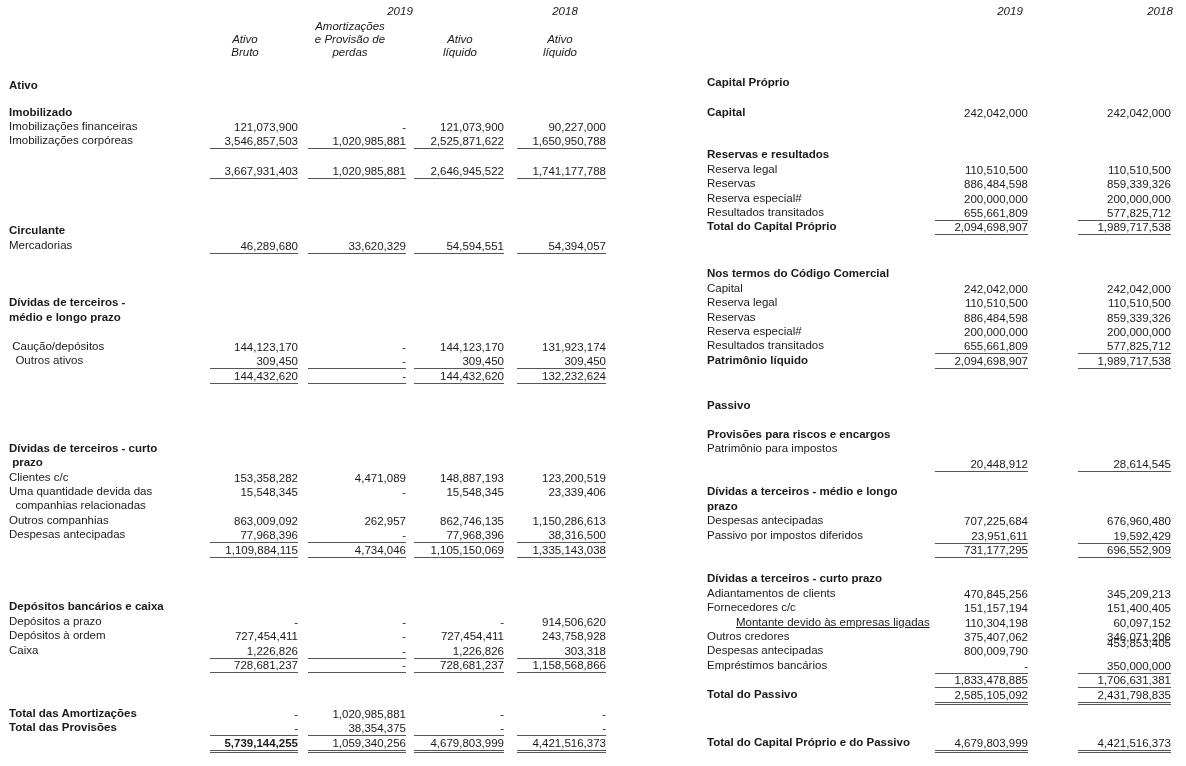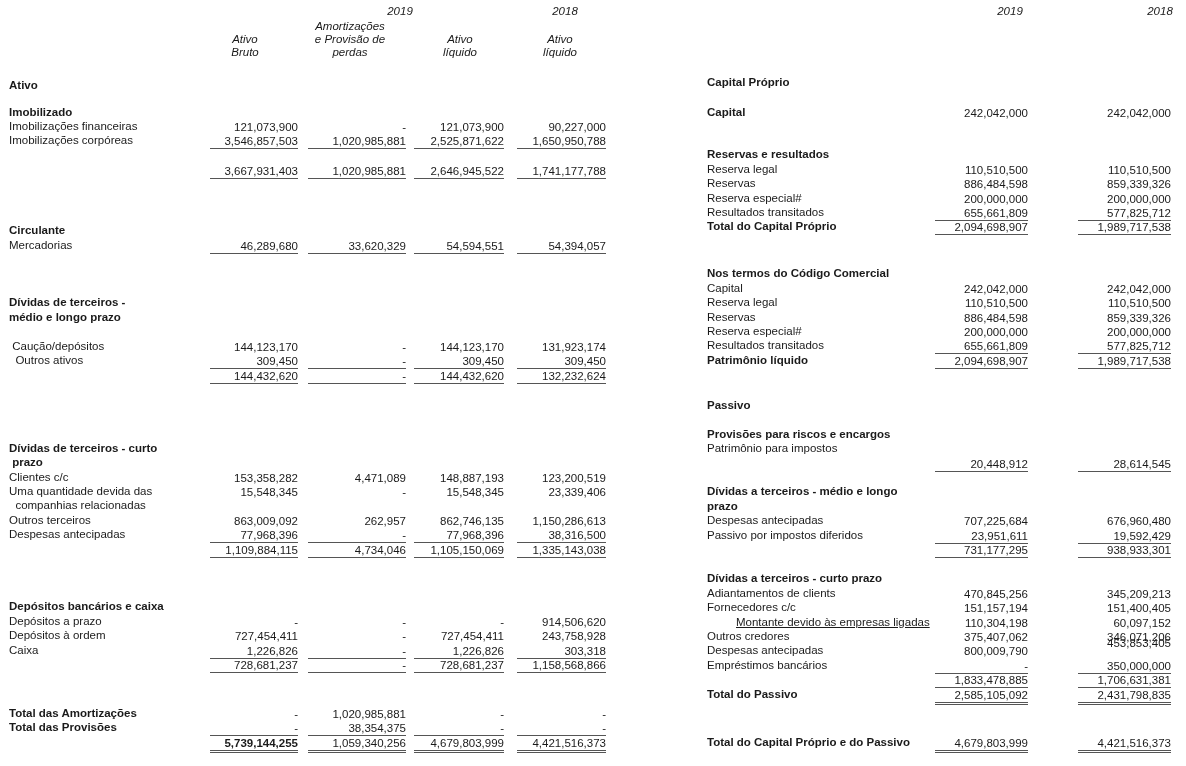--- a/index.html
+++ b/index.html
@@ -79,21 +79,21 @@
     <div class="cell" style="left: 210px; width: 88px; top: 471px;">153,358,282</div>
     <div class="cell" style="left: 308px; width: 98px; top: 471px;">4,471,089</div>
     <div class="cell" style="left: 414px; width: 90px; top: 471px;">148,887,193</div>
     <div class="cell" style="left: 517px; width: 89px; top: 471px;">123,200,519</div>
     <div class="abs" style="left: 9px; top: 485px; white-space: pre;">Uma quantidade devida das</div>
     <div class="cell" style="left: 210px; width: 88px; top: 485px;">15,548,345</div>
     <div class="cell" style="left: 308px; width: 98px; top: 485px;">-</div>
     <div class="cell" style="left: 414px; width: 90px; top: 485px;">15,548,345</div>
     <div class="cell" style="left: 517px; width: 89px; top: 485px;">23,339,406</div>
     <div class="abs" style="left: 9px; top: 499px; white-space: pre;">  companhias relacionadas</div>
-    <div class="abs" style="left: 9px; top: 514px; white-space: pre;">Outros terceiros</div>
+    <div class="abs" style="left: 9px; top: 514px; white-space: pre;">Outros companhias</div>
     <div class="cell" style="left: 210px; width: 88px; top: 514px;">863,009,092</div>
     <div class="cell" style="left: 308px; width: 98px; top: 514px;">262,957</div>
     <div class="cell" style="left: 414px; width: 90px; top: 514px;">862,746,135</div>
     <div class="cell" style="left: 517px; width: 89px; top: 514px;">1,150,286,613</div>
     <div class="abs" style="left: 9px; top: 528px; white-space: pre;">Despesas antecipadas</div>
     <div class="cell ul" style="left: 210px; width: 88px; top: 528px;">77,968,396</div>
     <div class="cell ul" style="left: 308px; width: 98px; top: 528px;">-</div>
     <div class="cell ul" style="left: 414px; width: 90px; top: 528px;">77,968,396</div>
     <div class="cell ul" style="left: 517px; width: 89px; top: 528px;">38,316,500</div>
     <div class="cell ul" style="left: 210px; width: 88px; top: 543px;">1,109,884,115</div>
@@ -183,21 +183,21 @@
     <div class="cell ul" style="left: 1078px; width: 93px; top: 457px;">28,614,545</div>
     <div class="abs b" style="left: 707px; top: 485px; white-space: pre;">Dívidas a terceiros - médio e longo</div>
     <div class="abs b" style="left: 707px; top: 500px; white-space: pre;">prazo</div>
     <div class="abs" style="left: 707px; top: 514px; white-space: pre;">Despesas antecipadas</div>
     <div class="cell" style="left: 935px; width: 93px; top: 514px;">707,225,684</div>
     <div class="cell" style="left: 1078px; width: 93px; top: 514px;">676,960,480</div>
     <div class="abs" style="left: 707px; top: 529px; white-space: pre;">Passivo por impostos diferidos</div>
     <div class="cell ul" style="left: 935px; width: 93px; top: 529px;">23,951,611</div>
     <div class="cell ul" style="left: 1078px; width: 93px; top: 529px;">19,592,429</div>
     <div class="cell ul" style="left: 935px; width: 93px; top: 543px;">731,177,295</div>
-    <div class="cell ul" style="left: 1078px; width: 93px; top: 543px;">938,933,301</div>
+    <div class="cell ul" style="left: 1078px; width: 93px; top: 543px;">696,552,909</div>
     <div class="abs b" style="left: 707px; top: 572px; white-space: pre;">Dívidas a terceiros - curto prazo</div>
     <div class="abs" style="left: 707px; top: 587px; white-space: pre;">Adiantamentos de clients</div>
     <div class="cell" style="left: 935px; width: 93px; top: 587px;">470,845,256</div>
     <div class="cell" style="left: 1078px; width: 93px; top: 587px;">345,209,213</div>
     <div class="abs" style="left: 707px; top: 601px; white-space: pre;">Fornecedores c/c</div>
     <div class="cell" style="left: 935px; width: 93px; top: 601px;">151,157,194</div>
     <div class="cell" style="left: 1078px; width: 93px; top: 601px;">151,400,405</div>
     <div class="abs" style="left: 736px; top: 616px; white-space: pre; text-decoration: underline;">Montante devido às empresas ligadas</div>
     <div class="cell" style="left: 935px; width: 93px; top: 616px;">110,304,198</div>
     <div class="cell" style="left: 1078px; width: 93px; top: 616px;">60,097,152</div>

